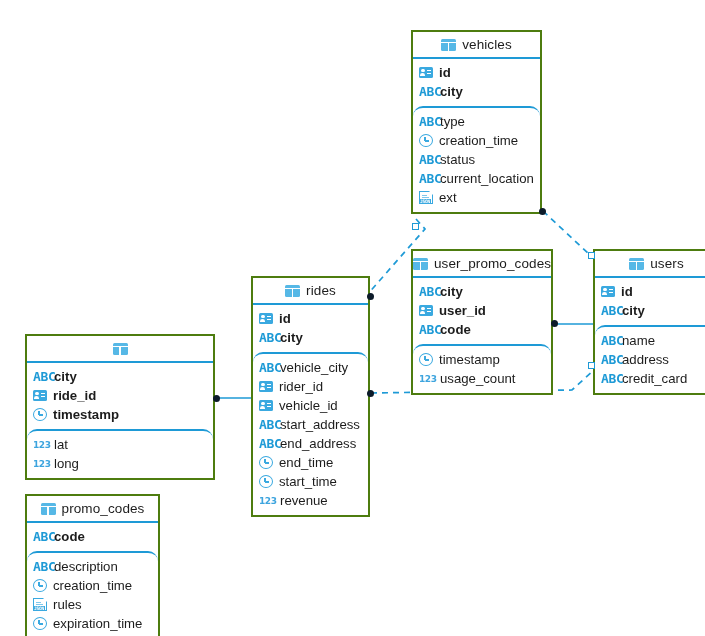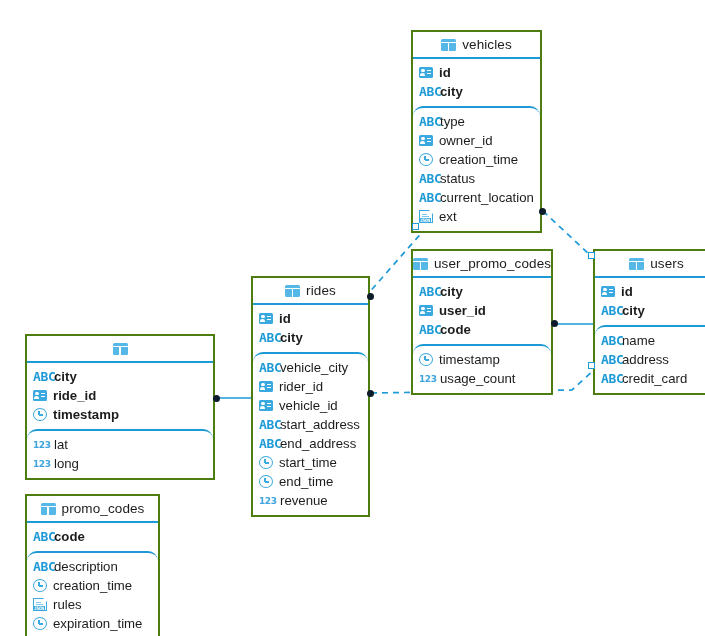--- a/index.html
+++ b/index.html
@@ -255,29 +255,20 @@
           <span class="ic-abc">ABC</span>
           <span class="col-name">city</span>
         </div>
       </div>
       <div class="sect">
         <div class="col">
           <span class="ic-abc">ABC</span>
           <span class="col-name">type</span>
         </div>
         <div class="col">
-          <span class="ic-id">
-            <span class="head"></span>
-            <span class="body"></span>
-            <span class="l1"></span>
-            <span class="l2"></span>
-          </span>
-          <span class="col-name">owner_id</span>
-        </div>
-        <div class="col">
           <span class="ic-clock"></span>
           <span class="col-name">creation_time</span>
         </div>
         <div class="col">
           <span class="ic-abc">ABC</span>
           <span class="col-name">status</span>
         </div>
         <div class="col">
           <span class="ic-abc">ABC</span>
           <span class="col-name">current_location</span>
@@ -408,25 +399,25 @@
         <div class="col">
           <span class="ic-abc">ABC</span>
           <span class="col-name">start_address</span>
         </div>
         <div class="col">
           <span class="ic-abc">ABC</span>
           <span class="col-name">end_address</span>
         </div>
         <div class="col">
           <span class="ic-clock"></span>
+          <span class="col-name">end_time</span>
+        </div>
+        <div class="col">
+          <span class="ic-clock"></span>
           <span class="col-name">start_time</span>
-        </div>
-        <div class="col">
-          <span class="ic-clock"></span>
-          <span class="col-name">end_time</span>
         </div>
         <div class="col">
           <span class="ic-123">123</span>
           <span class="col-name">revenue</span>
         </div>
       </div>
     </div>
     <div class="tbl" style="left: 25px; top: 334px; width: 190px;">
       <div class="tbl-header">
         <span class="ic-table"></span>

